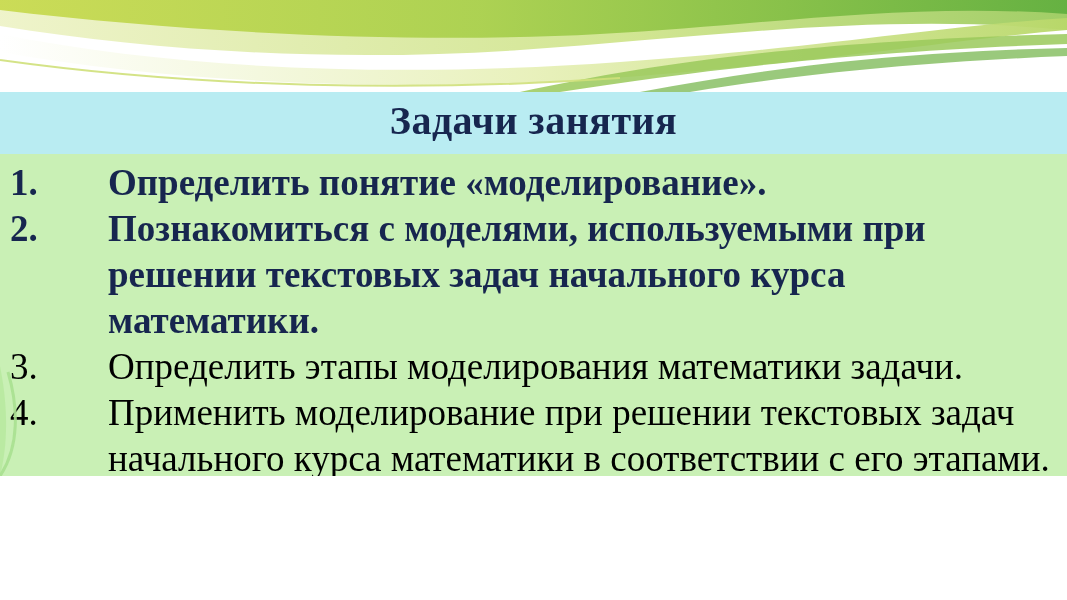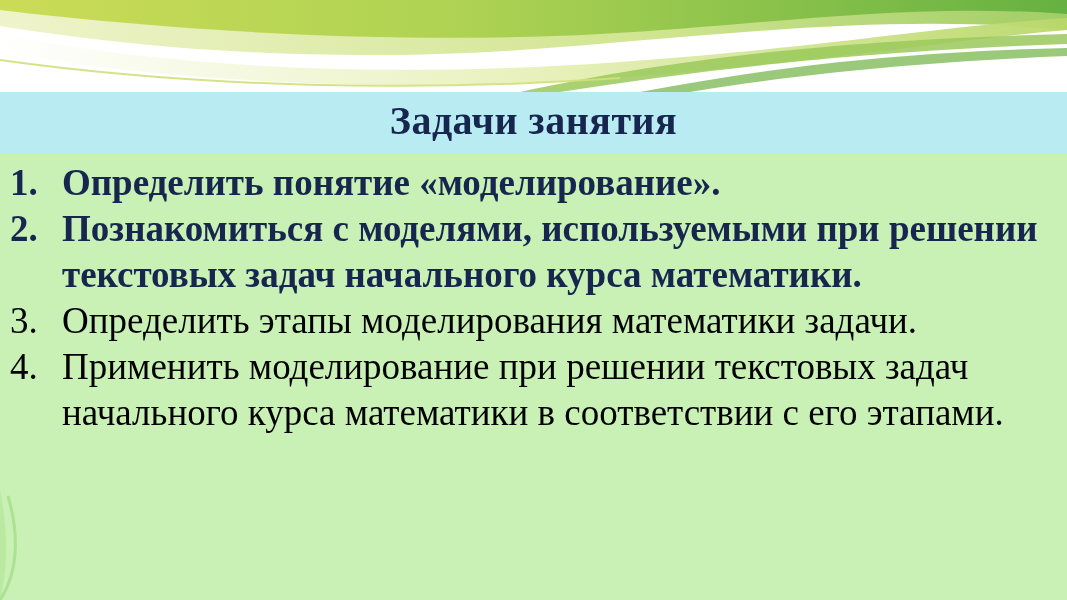--- a/index.html
+++ b/index.html
@@ -9,21 +9,21 @@
   body {
     width: 1067px;
     height: 600px;
     overflow: hidden;
     font-family: "Liberation Serif", serif;
     background: #ffffff;
   }
   .slide {
     position: relative;
     width: 1067px;
-    height: 600px;
+    height: 476px;
     background: #c8f0b4;
     overflow: hidden;
   }
   
   .header-deco {
     position: absolute;
     left: 0;
     top: 0;
     width: 1067px;
     height: 92px;
@@ -76,20 +76,21 @@
     color: #000000;
   }
   .item .num {
     flex: 0 0 auto;
     width: 52px;
     text-align: left;
     white-space: pre;
   }
   .item .txt {
     flex: 1 1 auto;
+    margin-left: 46px;
   }
   .item.blue {
     color: #17264f;
     font-weight: bold;
   }
   .item.blue .num {
     color: #17264f;
     font-weight: bold;
   }
   .item.plain {

